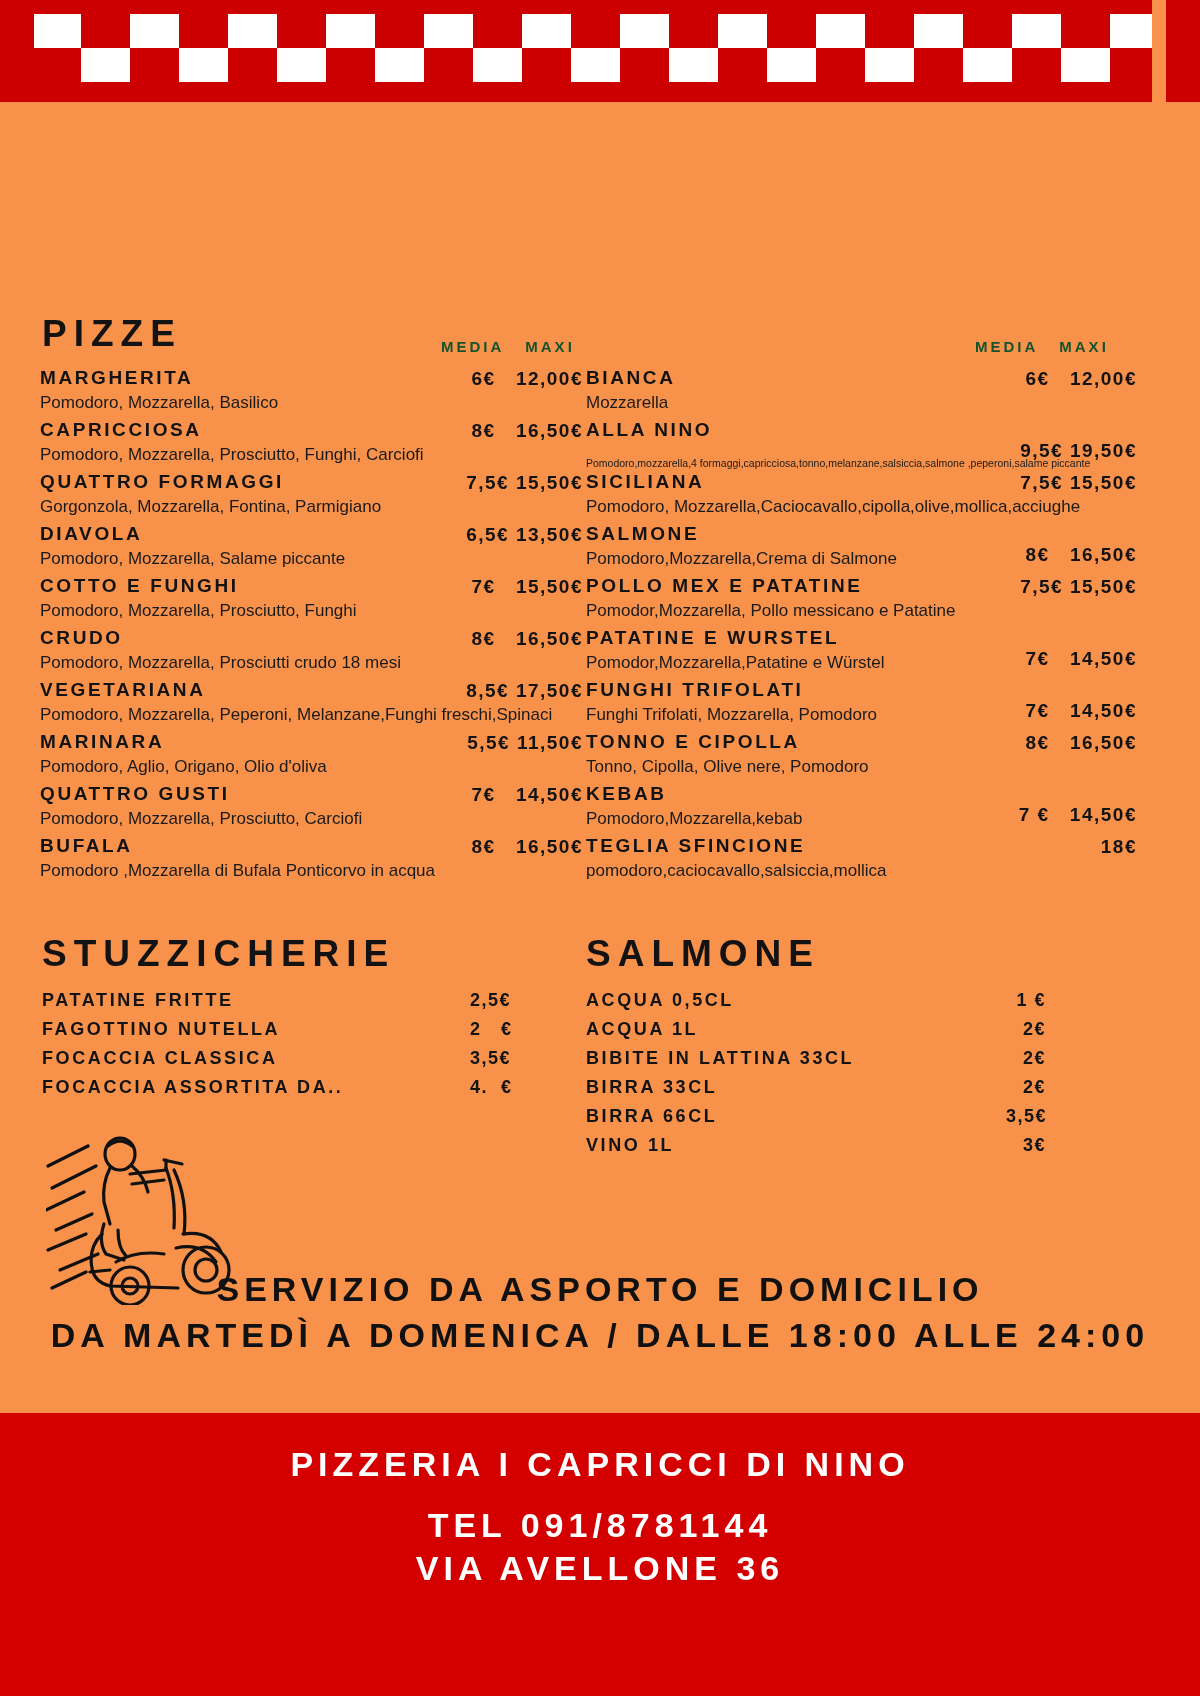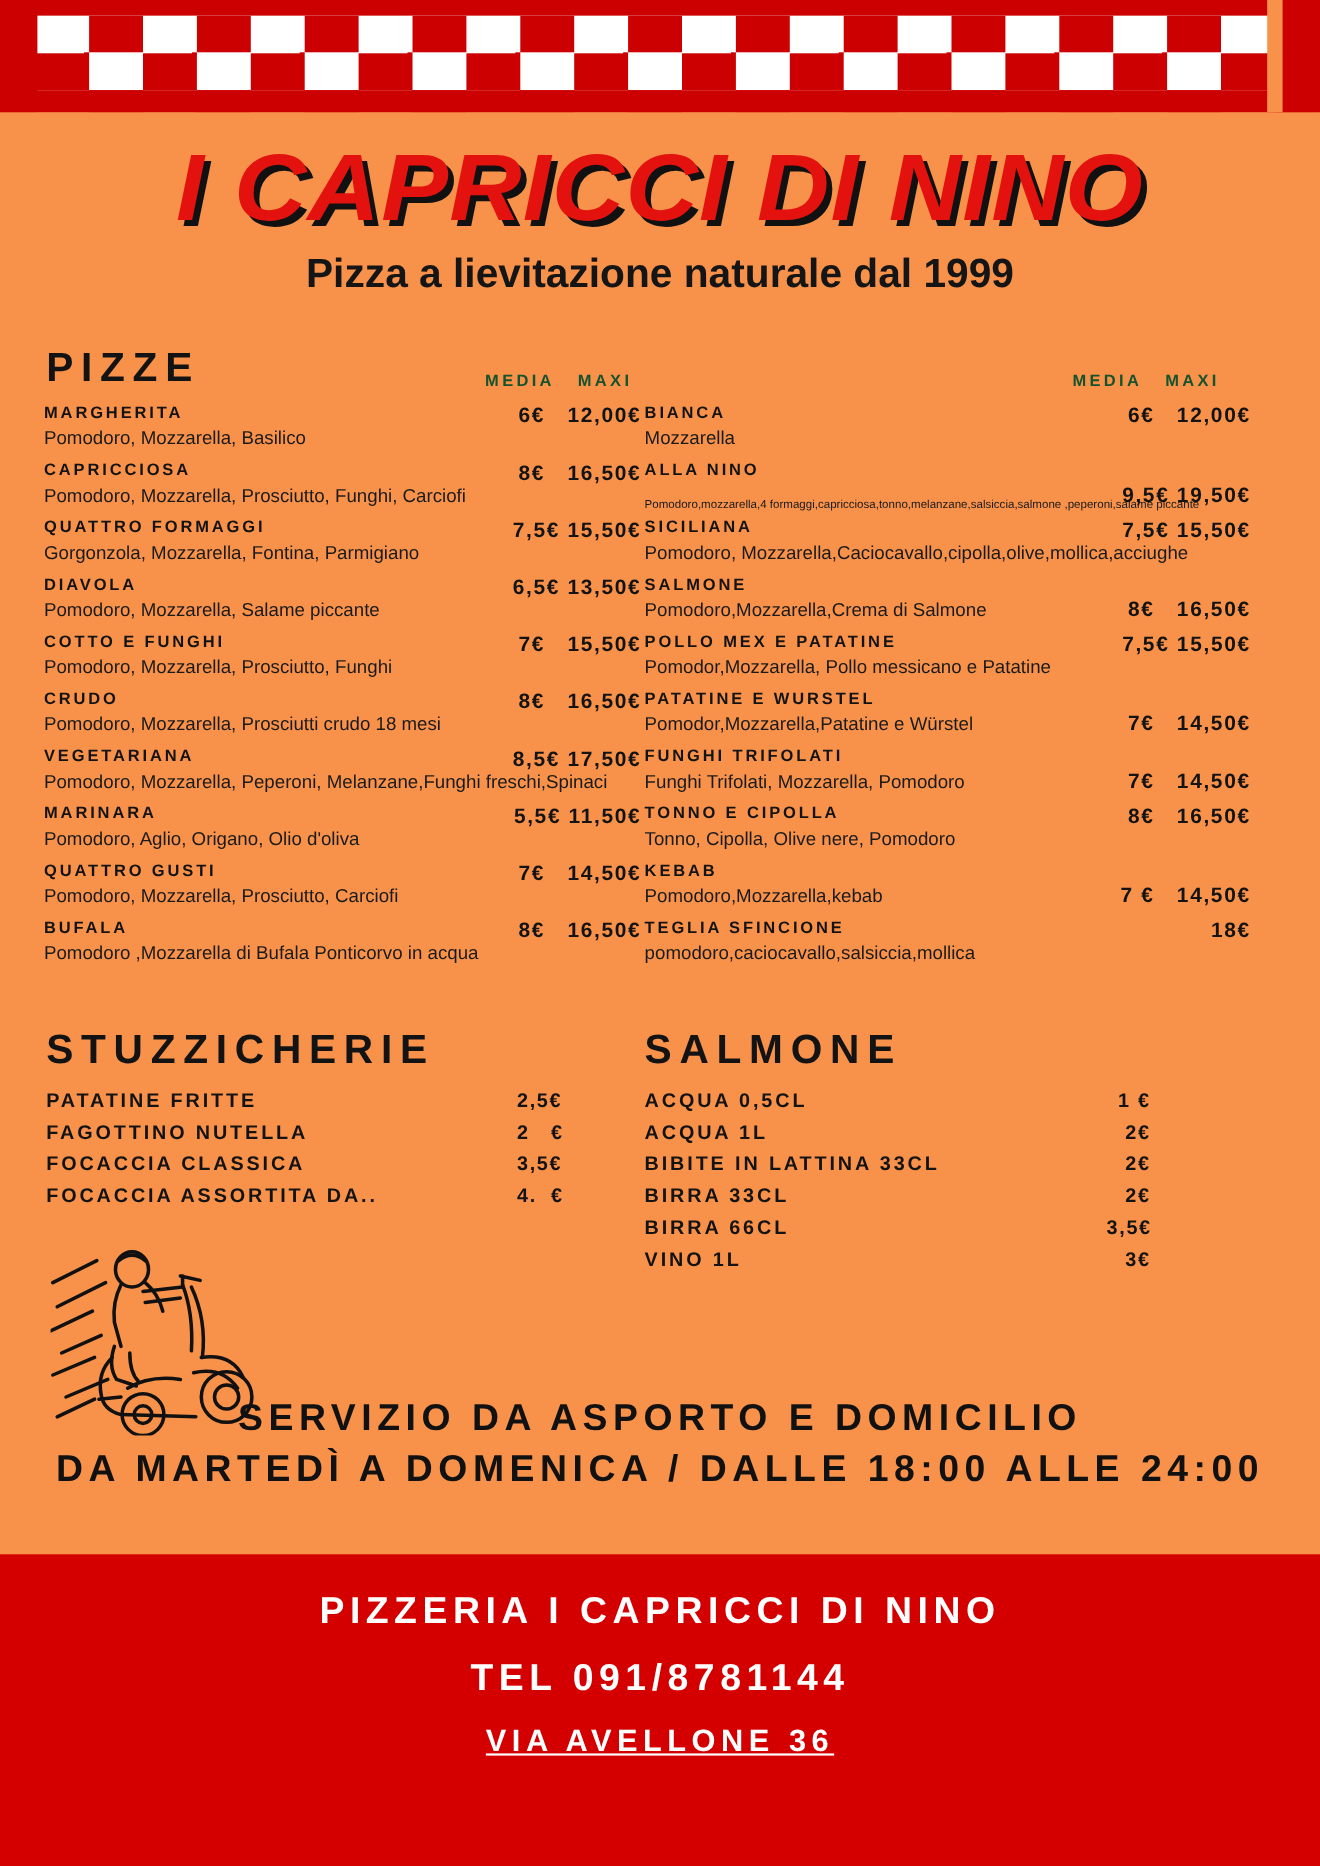--- a/index.html
+++ b/index.html
@@ -78,21 +78,21 @@
   #head-right { left:975px; top:338px; }
 
   
   .pizza-col { position:absolute; width:545px; }
   #col-left  { left:40px;  top:368px; }
   #col-right { left:586px; top:368px; }
 
   .pz-row { position:relative; min-height:52px; }
   .pz-name {
     font-family:"Liberation Sans Narrow","Liberation Sans", sans-serif;
-    font-weight:bold; font-size:15px; color:#131313; letter-spacing:2.6px;
+    font-weight:bold; font-size:19px; color:#131313; letter-spacing:2.6px;
     line-height:1.0;
   }
   .pz-desc {
     font-family:"Liberation Sans Narrow","Liberation Sans", sans-serif;
     font-size:17px; color:#1a1a1a; line-height:1.0; margin-top:7px;
     white-space:nowrap;
   }
   .pz-desc.tiny { font-size:10.5px; margin-top:19px; letter-spacing:0px; }
   .pz-prices {
     position:absolute; top:0; right:0;
@@ -144,40 +144,36 @@
     background:#D40000;
     padding-top:32px;
   }
   .footer-line {
     text-align:center; color:#ffffff;
     font-family:"Liberation Sans Narrow","Liberation Sans", sans-serif;
     font-weight:bold; white-space:nowrap;
   }
   #foot-1 { font-size:34px; letter-spacing:5px; }
   #foot-2 { font-size:34px; letter-spacing:5px; margin-top:22px; }
-  #foot-3 { font-size:28px; letter-spacing:5px; margin-top:22px;text-decoration:underline; }
+  #foot-3 { font-size:34px; letter-spacing:5px; margin-top:4px; }
 </style>
 </head>
 <body>
 
 <div class="poster">
 
   <div class="checker-band">
     <div class="checker-inner"></div>
     <div class="band-top-red"></div>
     <div class="band-bottom-red"></div>
     <div class="band-left-red"></div>
     <div class="band-right-orange"></div>
     <div class="band-right-red"></div>
   </div>
 
-  <div class="title-wrap">
-    <div class="title">I CAPRICCI DI NINO</div>
-    <div class="subtitle">Pizza a lievitazione naturale dal 1999</div>
-  </div>
 
   <div class="section-title" id="pizze-title">PIZZE</div>
 
   <div class="col-head" id="head-left">
     <span>MEDIA</span>
     &nbsp;
     <span>MAXI</span>
   </div>
   <div class="col-head" id="head-right">
     <span>MEDIA</span>

